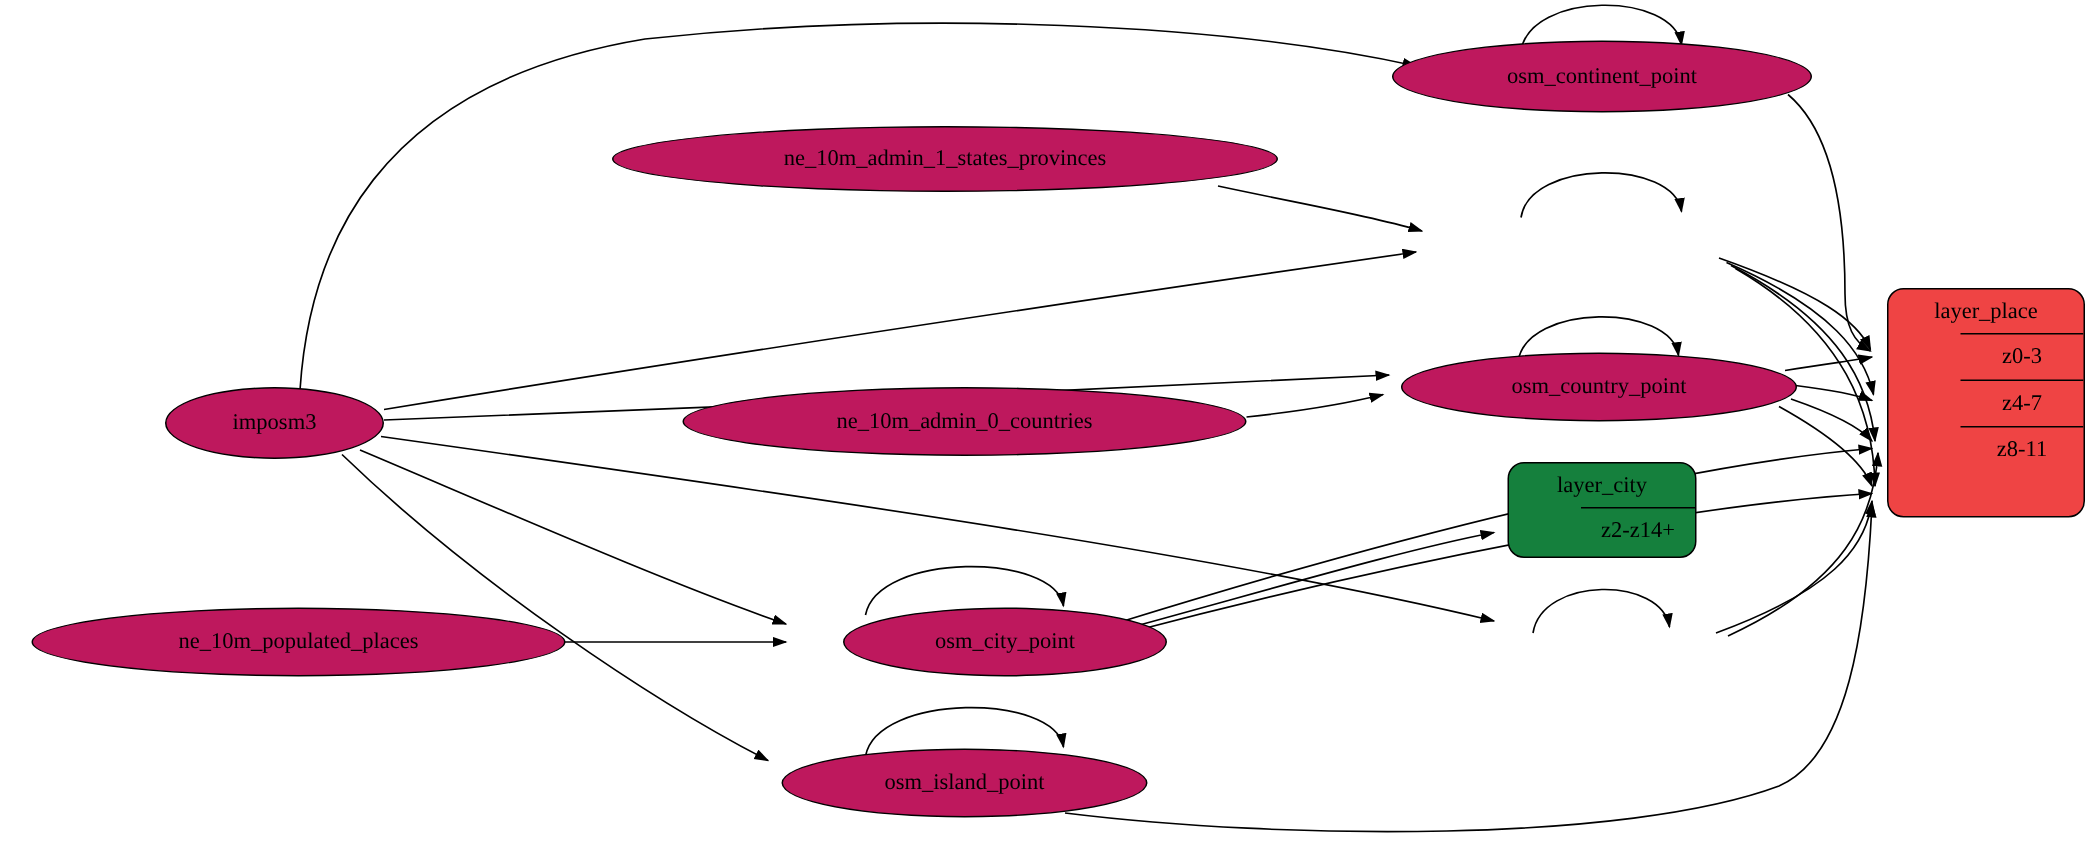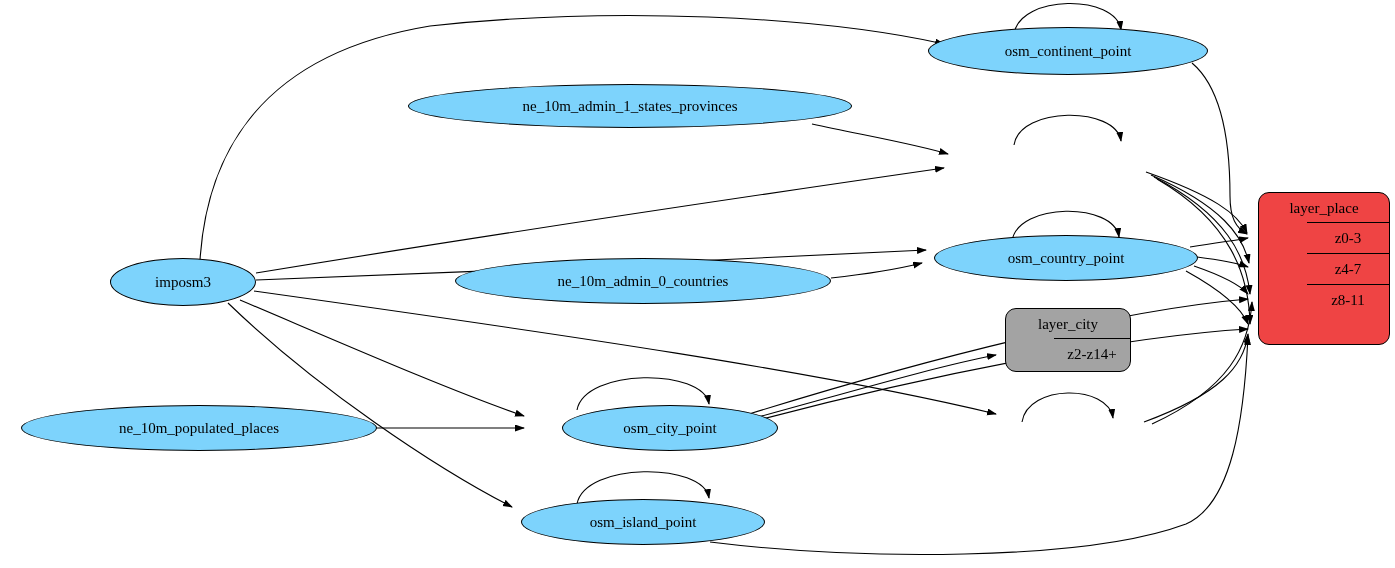--- a/index.html
+++ b/index.html
@@ -3,21 +3,21 @@
 <meta charset="utf-8">
 <style>
   html,body{margin:0;padding:0;background:#fff;}
   #canvas{
     position:relative;width:1395px;height:568px;background:#ffffff;overflow:hidden;
     font-family:"Liberation Serif","DejaVu Serif",serif;color:#000;
   }
   #edges{position:absolute;left:0;top:0;z-index:1;}
   .node{
     position:absolute;z-index:2;display:flex;align-items:center;justify-content:center;
-    background:#7dd3fc;border:1px solid #000;border-radius:50%;
+    background:#be185d;border:1px solid #000;border-radius:50%;
     font-size:15px;white-space:nowrap;box-sizing:border-box;
   }
   .record{
     position:absolute;z-index:2;background:#ffb6c1;border:1.5px solid #000;
     border-radius:11px;overflow:hidden;box-sizing:border-box;
     font-size:15px;text-align:center;
   }
   .rec-title{padding:4px 8px 3px 8px;line-height:22px;}
   .rec-row{border-top:1.5px solid #000;padding:3px 8px;line-height:24px;margin-left:48px;}
 </style>
@@ -68,21 +68,21 @@
 
   <div class="node" style="left:110px;top:258px;width:146px;height:48px">imposm3</div>
   <div class="node" style="left:408px;top:84px;width:444px;height:44px">ne_10m_admin_1_states_provinces</div>
   <div class="node" style="left:455px;top:258px;width:376px;height:46px">ne_10m_admin_0_countries</div>
   <div class="node" style="left:21px;top:405px;width:356px;height:46px">ne_10m_populated_places</div>
   <div class="node" style="left:928px;top:27px;width:280px;height:48px">osm_continent_point</div>
   <div class="node" style="left:934px;top:235px;width:264px;height:46px">osm_country_point</div>
   <div class="node" style="left:562px;top:405px;width:216px;height:46px">osm_city_point</div>
   <div class="node" style="left:521px;top:499px;width:244px;height:46px">osm_island_point</div>
 
-  <div class="record" style="left: 1005px; top: 308px; width: 126px; height: 64px; background: #a3a3a3;">
+  <div class="record" style="left: 1005px; top: 308px; width: 126px; height: 64px; background: #15803d;">
     <div class="rec-title">layer_city</div>
     <div class="rec-row">z2-z14+</div>
   </div>
 
   <div class="record" style="left: 1258px; top: 192px; width: 132px; height: 153px; background: #ef4444;">
     <div class="rec-title">layer_place</div>
     <div class="rec-row">z0-3</div>
     <div class="rec-row">z4-7</div>
     <div class="rec-row">z8-11</div>
   </div>

